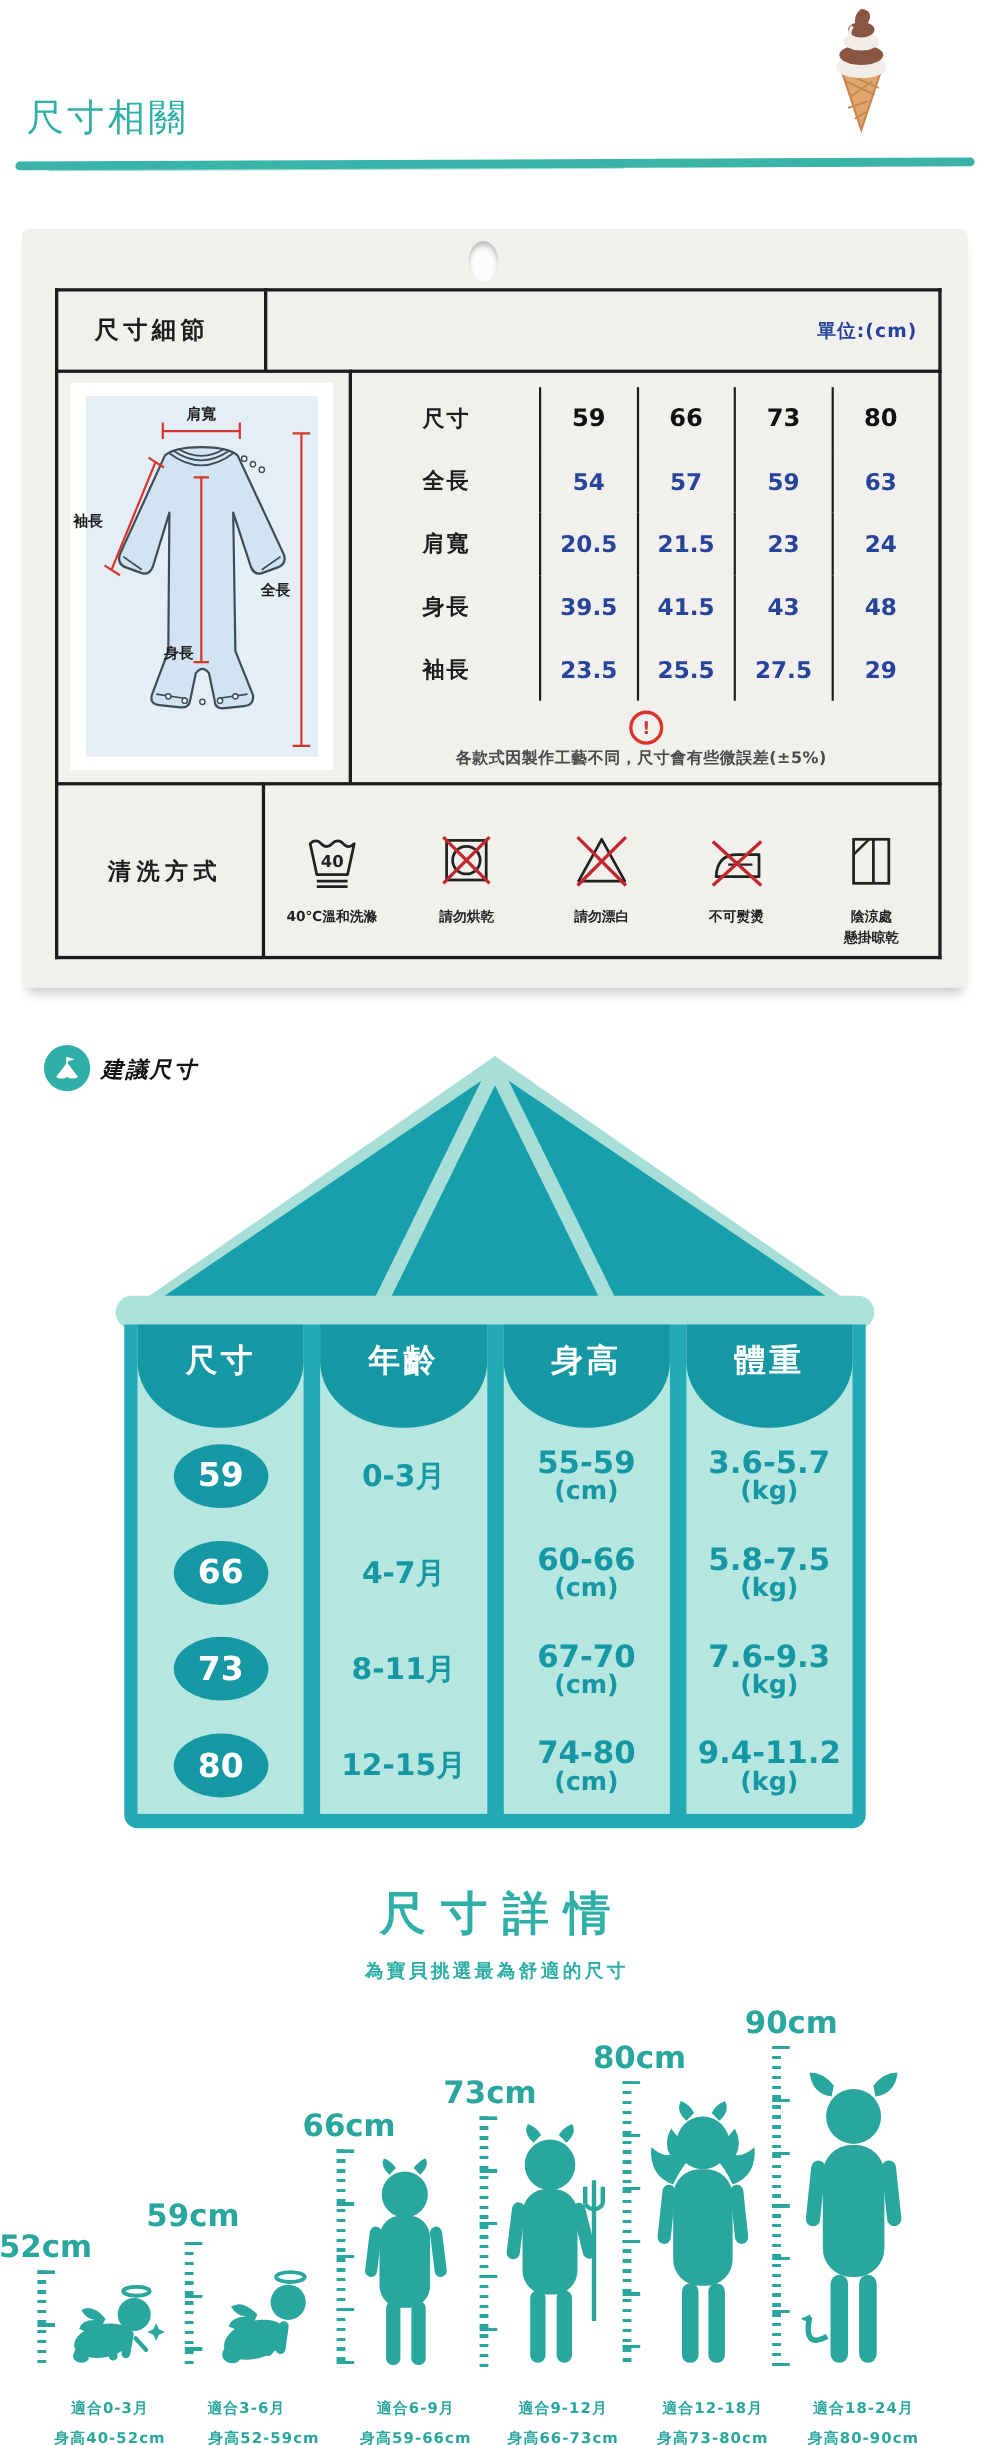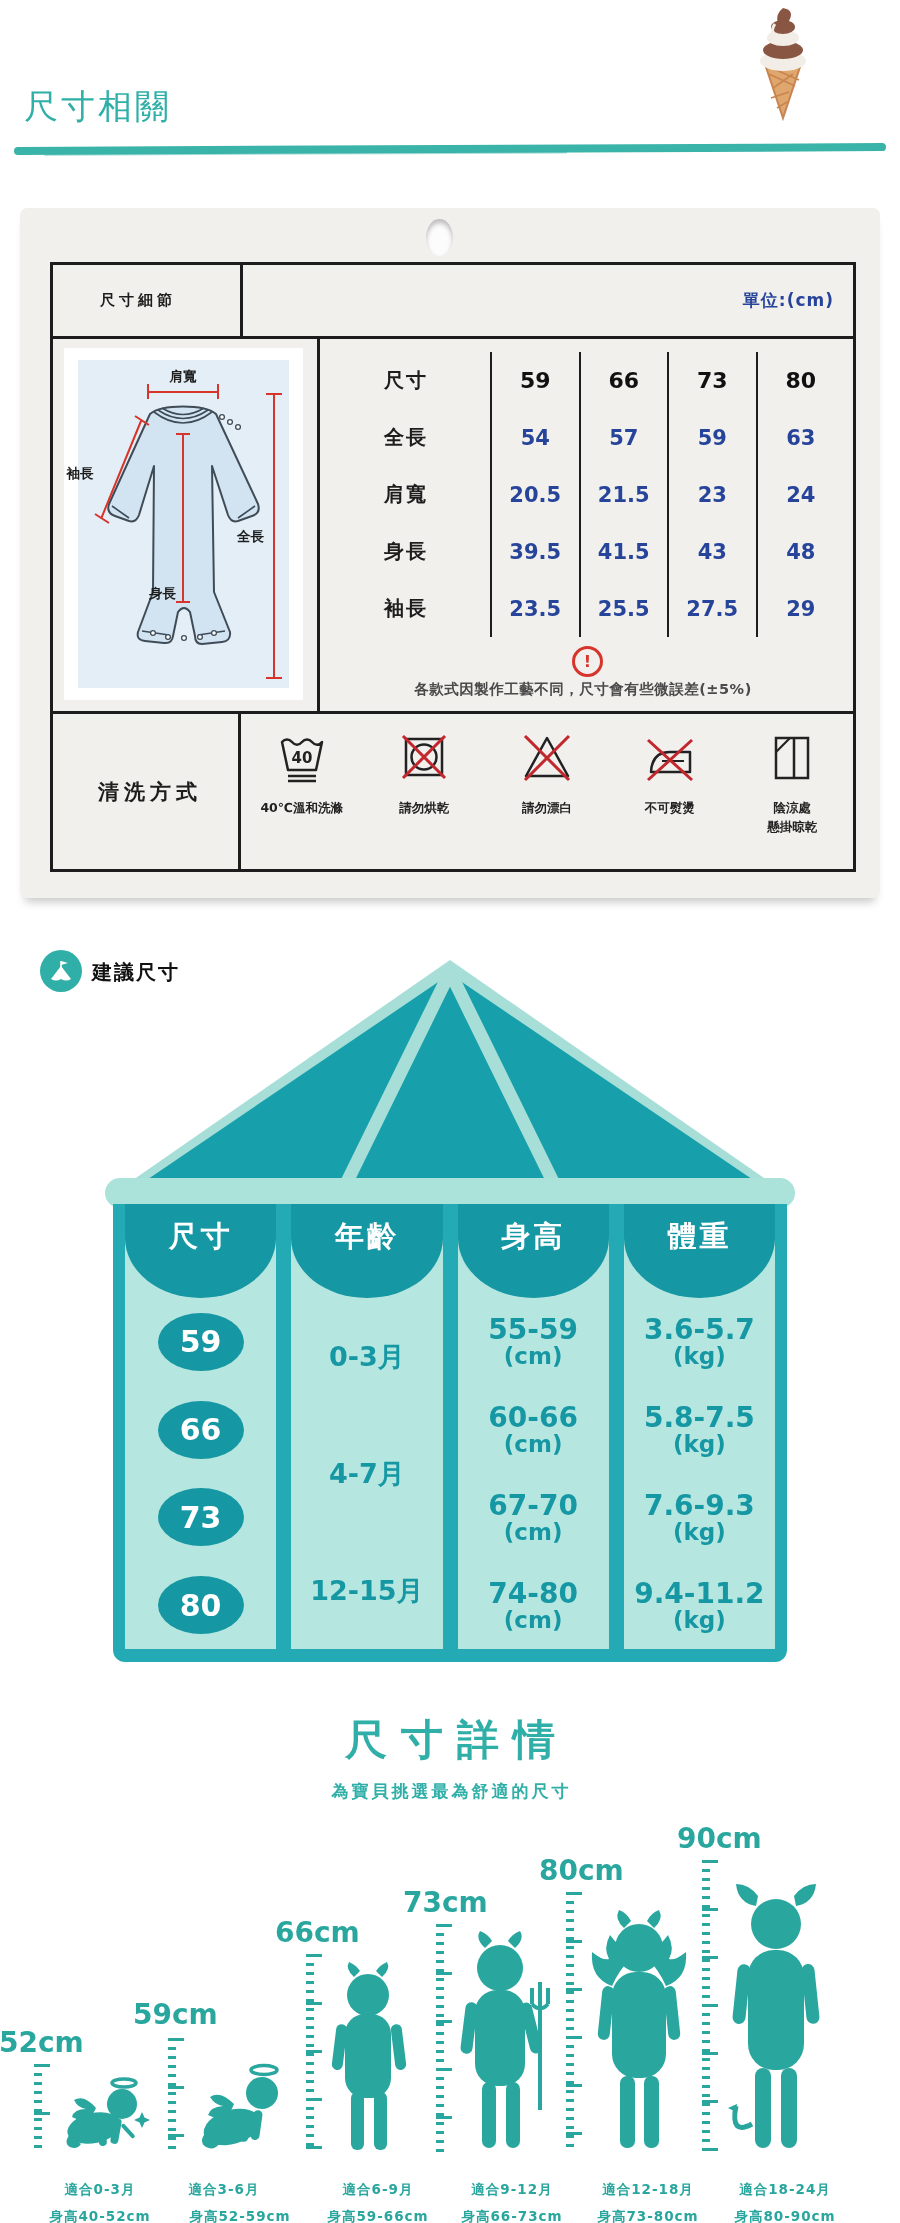--- a/index.html
+++ b/index.html
@@ -10,43 +10,43 @@
   .page-title{left:24px;top:84px;font-size:34px;font-weight:400;color:#2FAFA7;letter-spacing:3px;}
   .brush{left:14px;top:145px;width:872px;height:8px;background:#3AB3A9;border-radius:5px;transform:rotate(-0.25deg);}
   .brush:after{content:"";position:absolute;left:30px;top:7px;width:60%;height:2px;background:#3AB3A9;opacity:.45;border-radius:2px;}
   
   .card{left:20px;top:208px;width:860px;height:690px;background:#F2F0ED;border-radius:7px;
         box-shadow:0 9px 10px -5px rgba(0,0,0,.22);}
   .hole{left:426px;top:219px;width:27px;height:37px;border-radius:50%;background:#fcfcfc;
         box-shadow:inset 0 4px 5px rgba(0,0,0,.25);}
   .bline{background:#1d1d1d;}
   .cell-head-title{left:50px;top:262px;width:176px;height:76px;display:flex;align-items:center;justify-content:center;
-        font-size:15px;font-weight:700;color:#1d1d1d;letter-spacing:4px;}
+        font-size:22px;font-weight:700;color:#1d1d1d;letter-spacing:4px;}
   .cell-head-unit{left:500px;top:262px;width:334px;height:76px;display:flex;align-items:center;justify-content:flex-end;
         font-size:17px;font-weight:700;color:#27449B;letter-spacing:1px;}
   .spec-rows{left:322px;top:352px;width:522px;}
   .spec-row{display:flex;height:57px;align-items:stretch;}
   .spec-label{width:168px;display:flex;align-items:center;justify-content:center;
         font-size:20px;font-weight:700;color:#1d1d1d;letter-spacing:2px;}
   .spec-val{flex:1;display:flex;align-items:center;justify-content:center;border-left:2px solid #1d1d1d;
         font-size:21px;font-weight:700;color:#27449B;}
   .spec-row.sizes .spec-val{color:#111;font-size:22px;}
   .warn-icon{left:572px;top:646px;width:25px;height:25px;border:3px solid #D7342B;border-radius:50%;
         display:flex;align-items:center;justify-content:center;font-size:16px;font-weight:900;color:#D7342B;}
   .note-text{left:322px;top:680px;width:522px;text-align:center;font-size:14.5px;font-weight:600;color:#4a4a4a;letter-spacing:.5px;}
   .cell-wash-title{left:50px;top:712px;width:200px;height:160px;display:flex;align-items:center;justify-content:center;
         font-size:21px;font-weight:700;color:#1d1d1d;letter-spacing:5px;}
-  .wash-items{left:238px;top:712px;width:618px;height:160px;display:flex;justify-content:space-evenly;align-items:flex-start;padding-top:18px;box-sizing:border-box;}
+  .wash-items{left:238px;top:712px;width:618px;height:160px;display:flex;justify-content:space-evenly;align-items:flex-start;padding-top:43px;box-sizing:border-box;}
   .wash-item{display:flex;flex-direction:column;align-items:center;width:118px;}
   .wash-item svg{display:block;}
   .wash-label{margin-top:12px;font-size:12.5px;font-weight:700;color:#222;text-align:center;line-height:1.55;}
   
   .badge-circle{left:40px;top:950px;width:42px;height:42px;border-radius:50%;background:#2FAFA7;
         display:flex;align-items:center;justify-content:center;}
-  .badge-label{left:92px;top:959px;font-size:20px;font-weight:800;color:#111;letter-spacing:2px;}
+  .badge-label{left:92px;top:959px;font-size:20px;font-weight:800;color:#111;letter-spacing:2px;font-style:italic;}
   .tent-frame{left:113px;top:1204px;width:674px;height:458px;background:#23AAB4;border-radius:0 0 12px 12px;
         display:grid;grid-template-columns:repeat(4,1fr);column-gap:15px;padding:0 12px 13px;box-sizing:border-box;}
   .tent-col{background:#B5E6DF;display:flex;flex-direction:column;min-width:0;}
   .tent-dome{height:94px;background:#1697A4;border-radius:0 0 50% 50% / 0 0 64% 64%;
         color:#fff;font-size:29px;font-weight:800;text-align:center;padding-top:13px;letter-spacing:3px;box-sizing:border-box;}
   .tent-cell{flex:1;display:flex;flex-direction:column;align-items:center;justify-content:center;color:#1697A4;font-weight:800;}
   .size-pill{width:86px;height:58px;background:#1697A4;border-radius:50%;color:#fff;
         display:flex;align-items:center;justify-content:center;font-size:30px;font-weight:800;}
   .cell-age{font-size:27px;}
   .cell-main{font-size:28px;line-height:1.08;}
@@ -246,20 +246,21 @@
           <div class="size-pill">73</div>
         </div>
       <div class="tent-cell">
           <div class="size-pill">80</div>
         </div>
     </div>
     <div class="tent-col">
       <div class="tent-dome">年齡</div>
       <div class="tent-cell cell-age">0-3月</div>
       <div class="tent-cell cell-age">4-7月</div>
+      <div class="tent-cell cell-age">8-11月</div>
       <div class="tent-cell cell-age">12-15月</div>
     </div>
     <div class="tent-col">
       <div class="tent-dome">身高</div>
       <div class="tent-cell">
           <span class="cell-main">55-59</span>
           <span class="cell-sub">(cm)</span>
         </div>
       <div class="tent-cell">
           <span class="cell-main">60-66</span>

